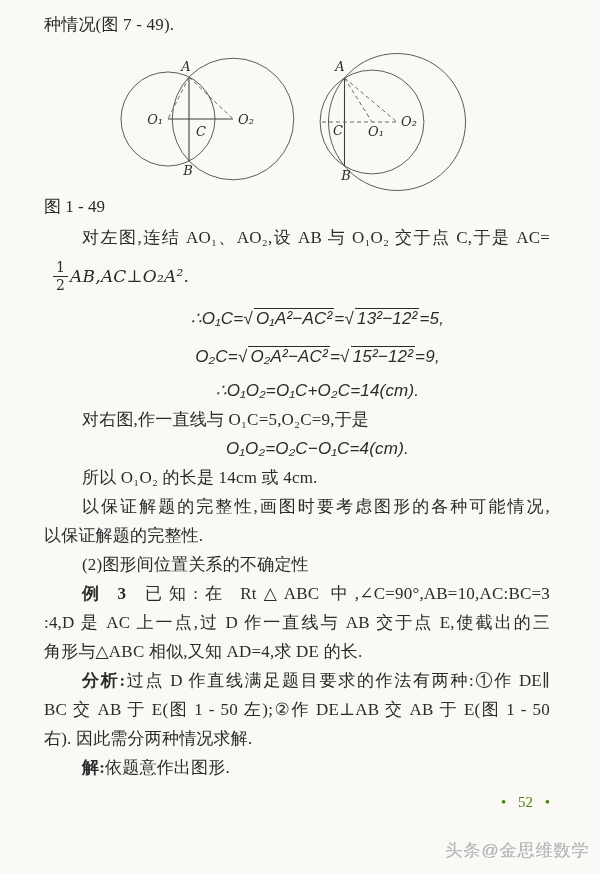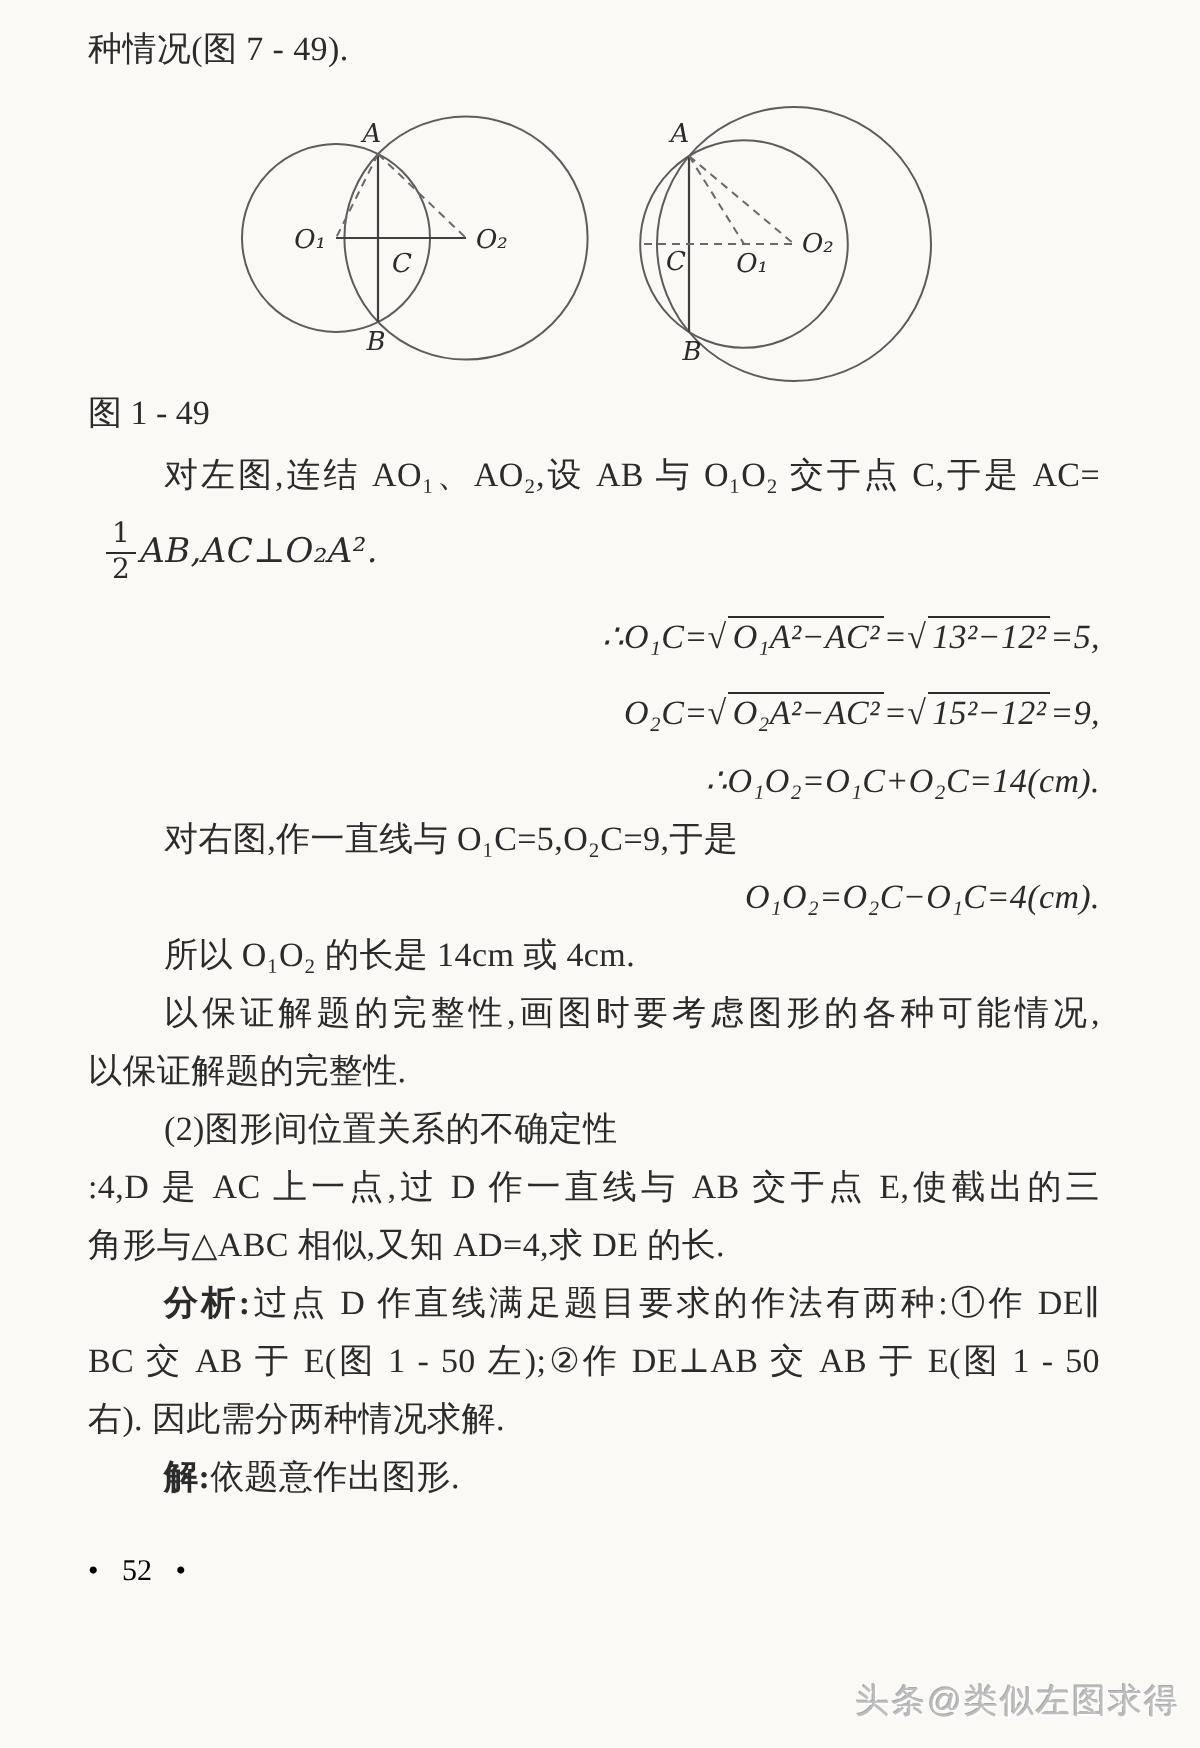--- a/index.html
+++ b/index.html
@@ -44,22 +44,22 @@
   .caption {
     font-size: 17px;
     line-height: 24px;
     margin-bottom: 4px;
   }
 
   
   .fml {
     margin-left: 41px;
     font-style: italic;
-    font-family: Liberation Serif, serif;
-    text-align: right;
+    font-family: Liberation Sans, sans-serif;
+    text-align: center;
   }
   .sq { line-height: 38px; }
   .sqrt { white-space: nowrap; }
   .sqrt::before { content: "\221A"; font-style: normal; margin-right: 1px; }
   .sqrt .rad { border-top: 1.2px solid #2b2b2b; padding: 0 2px; }
 
   
   .fracline {
     margin-left: 9px;
     height: 48px;
@@ -74,25 +74,26 @@
     align-items: center;
     font-size: 14px;
     line-height: 1.05;
     font-style: normal;
     margin-right: 2px;
   }
   .frac .den { border-top: 1px solid #2b2b2b; padding: 1px 3px 0 3px; }
   .frac .num { padding: 0 3px 1px 3px; }
 
   .pageno {
-    margin-top: 21px;
+    margin-top: 8px;
     font-size: 15px;
     line-height: 24px;
     word-spacing: 8px;
-    color: #000000;
+    color: #4d7c0f;
+    text-align: right;
   }
   .wm {
     position: absolute;
     right: 10px;
     bottom: 12px;
     font-family: "Liberation Sans", "DejaVu Sans", sans-serif;
     font-size: 17px;
     color: #bdbdbd;
     text-shadow: 1px 1px 0 #ffffff, -0.5px -0.5px 0 #a8a8a8;
     letter-spacing: 1px;
@@ -171,25 +172,26 @@
 
   <p class="ln fml">O₁O₂=O₂C−O₁C=4(cm).</p>
 
   <p class="ln ind">所以 O₁O₂ 的长是 14cm 或 4cm.</p>
 
   <p class="ln ind fill">以保证解题的完整性,画图时要考虑图形的各种可能情况,</p>
   <p class="ln">以保证解题的完整性.</p>
 
   <p class="ln ind">(2)图形间位置关系的不确定性</p>
 
+  <p class="ln ind fill"><span class="lead-gap">例 3</span><span>已知:在 Rt△ABC 中,∠C=90°,AB=10,AC:BC=3</span></p>
   <p class="ln fill">:4,D 是 AC 上一点,过 D 作一直线与 AB 交于点 E,使截出的三</p>
   <p class="ln">角形与△ABC 相似,又知 AD=4,求 DE 的长.</p>
 
   <p class="ln ind fill"><span class="b">分析:</span><span>过点 D 作直线满足题目要求的作法有两种:①作 DE∥</span></p>
   <p class="ln fill">BC 交 AB 于 E(图 1 - 50 左);②作 DE⊥AB 交 AB 于 E(图 1 - 50</p>
   <p class="ln">右). 因此需分两种情况求解.</p>
 
   <p class="ln ind"><span class="b">解:</span><span>依题意作出图形.</span></p>
 
   <p class="pageno">• 52 •</p>
 </div>
 
-<div class="wm">头条@类似左图求得</div>
+<div class="wm">头条@金思维数学</div>
 
 </body></html>

